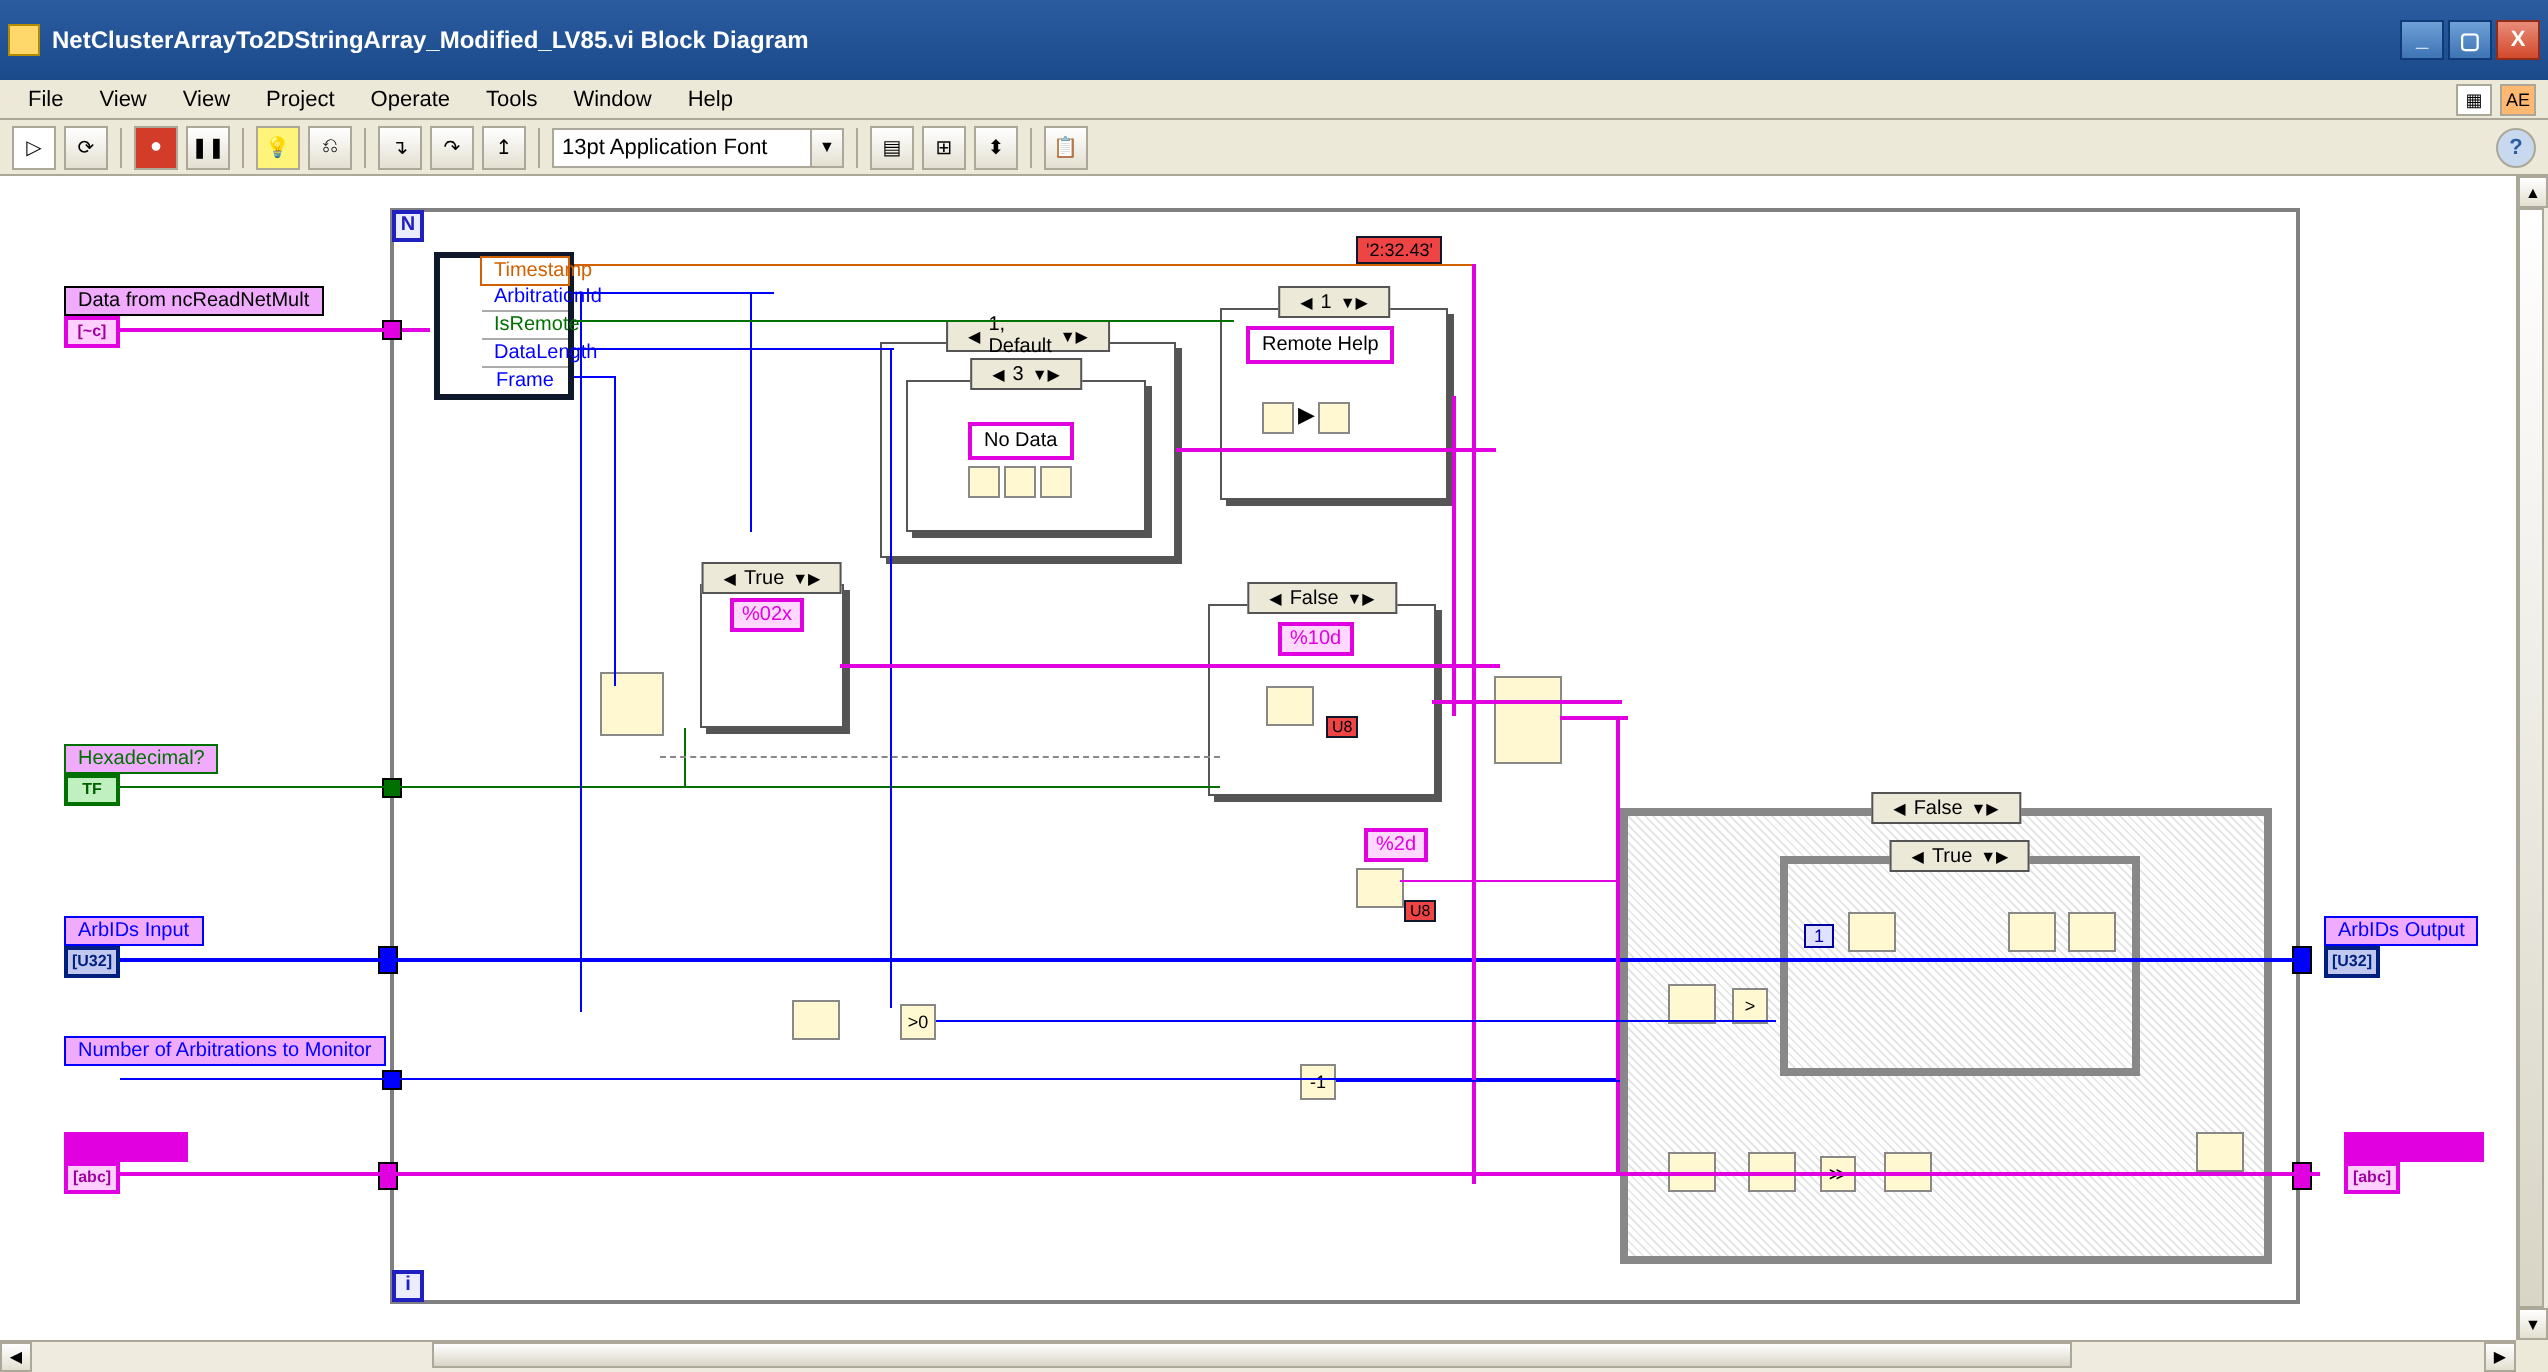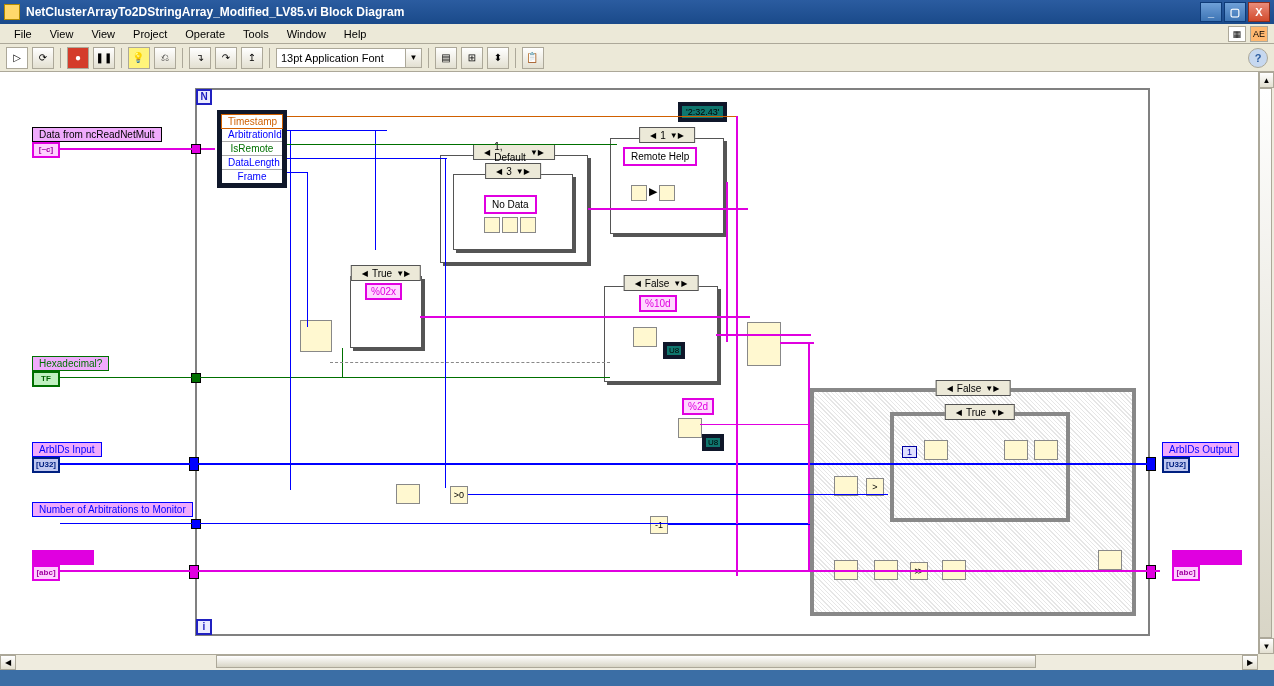--- a/index.html
+++ b/index.html
@@ -1,18 +1,18 @@
 <!DOCTYPE html>
 <html><head>
 <meta charset="utf-8">
 <style>
   * { box-sizing: border-box; margin: 0; padding: 0; }
   body { font-family: Tahoma, Arial, sans-serif; font-size: 11px; background: #3b6ea5; overflow: hidden; width: 1274px; height: 686px; }
 
-  .title-bar { height: 24px; background: linear-gradient(#2b5ca0, #1a4a8a); display: flex; align-items: center; padding: 0 4px; }
+  .title-bar { height: 40px; background: linear-gradient(#2b5ca0, #1a4a8a); display: flex; align-items: center; padding: 0 4px; }
   .title-bar .icon { width: 16px; height: 16px; margin-right: 6px; background: #ffd86b; border: 1px solid #b58b00; }
   .title-bar .title { flex: 1; color: #fff; font-weight: bold; font-size: 12px; }
   .title-bar .btn { width: 22px; height: 20px; margin-left: 2px; border: 1px solid #0e3a77; background: linear-gradient(#6fa0d8, #3d74b4); color: #fff; display: flex; align-items: center; justify-content: center; font-weight: bold; font-size: 11px; }
   .title-bar .btn.close { background: linear-gradient(#e98c7a, #d24a2c); border-color: #8d2d1a; }
 
   .menu-bar { height: 20px; background: #ece9d8; border-bottom: 1px solid #aca899; display: flex; align-items: center; padding: 0 6px; gap: 2px; }
   .menu-bar .item { padding: 2px 8px; cursor: default; }
   .menu-bar .spacer { flex: 1; }
   .menu-bar .tiny { width: 18px; height: 16px; border: 1px solid #aca899; background: #fff; margin-left: 2px; display: flex; align-items: center; justify-content: center; font-size: 9px; }
   .menu-bar .tiny.orange { background: #ffb870; }
@@ -57,21 +57,21 @@
   .control { position:absolute; border:1px solid #000; padding:1px 6px; background:#f0abfc; font-size:10px; }
   .control.mag { border-color:#e000e0; color:#e000e0;}
   .control.blue { border-color:#0000ff; color:#0000ff;}
   .control.green { border-color:#007000; color:#007000;}
 
   .term { position:absolute; width:28px; height:16px; border:2px solid #e000e0; background:#ffd0ff; font-size:8px; text-align:center; line-height:12px; font-weight:bold; color:#a000a0;}
   .term.blue { border-color:#0000ff; background:#d0d0ff; color:#0000c0;}
   .term.dkblue { border-color:#002080; background:#c0c8f0; color:#002080;}
   .term.green { border-color:#007000; background:#c0f0c0; color:#006000;}
 
-  .unbundle { position:absolute; border:5px solid #0f172a; background:#fff; font-size:10px; }
+  .unbundle { position:absolute; border:3px solid #0f172a; background:#fff; font-size:10px;padding-left:21px; }
   .unbundle .row { border-bottom:1px solid #aaa; padding:1px 6px; text-align:center; }
   .unbundle .row:last-child { border-bottom:none;}
   .unbundle .row.orange { color:#d06000; border:1px solid #d06000; margin:-1px;}
   .unbundle .row.blue { color:#0000ff; }
   .unbundle .row.green { color:#007000;}
 
   .icon-node { position:absolute; width:32px; height:32px; border:1px solid #888; background:#fff8d0; display:flex; flex-wrap:wrap;}
   .icon-node.small { width:24px; height:20px;}
 
   .wire-h { position:absolute; height:1px; }
@@ -83,21 +83,21 @@
   .grydash { border-top:1px dashed #888; background:none; height:0 !important;}
 
   .tunnel { position:absolute; width:10px; height:10px; border:1px solid #000; }
   .tunnel.mag { background:#e000e0;}
   .tunnel.blu { background:#0000ff;}
   .tunnel.grn { background:#007000;}
   .tunnel.sr { width:10px; height:14px; }
 
   .fmtbox { position:absolute; border:2px solid #e000e0; padding:1px 4px; font-size:10px; color:#e000e0; background:#ffd8ff;}
   .msgbox { position:absolute; border:2px solid #e000e0; padding:2px 6px; font-size:10px; color:#000; background:#fff;}
-  .litbox { position:absolute; border:4px solid #0f172a; padding:1px 4px; font-size:9px; background:#0f766e;text-align:right;}
+  .litbox { position:absolute; border:1px solid #0f172a; padding:1px 4px; font-size:9px; background:#ef4444;text-align:right;}
 
   .trinode { position:absolute; width:18px; height:18px; border:1px solid #888; background:#fff8d0; display:flex;align-items:center;justify-content:center;font-size:9px;}
   .constbox { position:absolute; border:1px solid #0000a0; background:#e0e0ff; font-size:9px; padding:0 4px; color:#0000a0;}
 
   .cluster-icons { display:flex; gap:2px; margin-top:2px;}
   .cluster-icons .ci { width:16px; height:16px; border:1px solid #888; background:#fff8d0;}
 </style>
 </head>
 <body>
 

